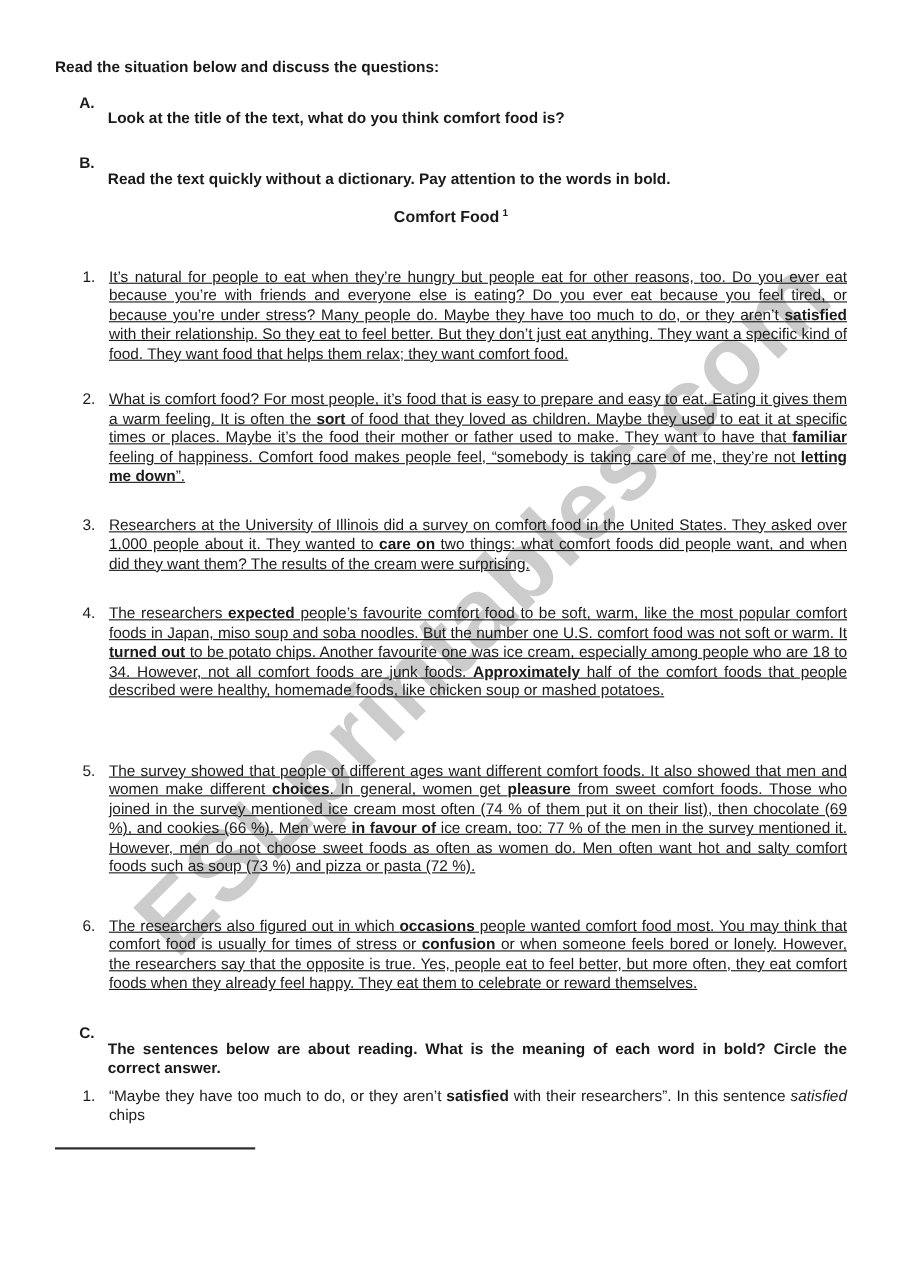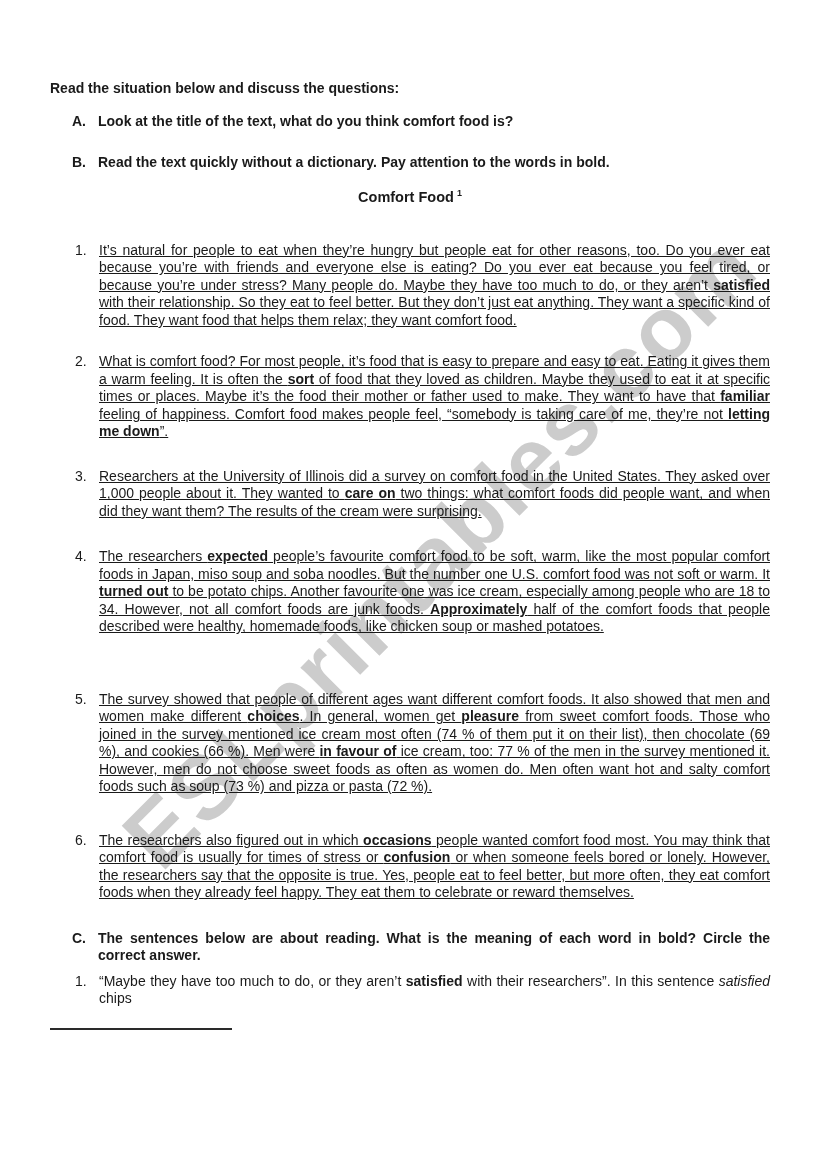--- a/index.html
+++ b/index.html
@@ -26,40 +26,41 @@
     font-weight: bold;
     letter-spacing: 2px;
     color: #9a9a9a;
     opacity: 0.5;
     z-index: 0;
     pointer-events: none;
   }
   .content {
     position: relative;
     z-index: 1;
-    padding: 80px 51px 0 50px;
+    padding: 52px 51px 0 50px;
     font-size: 14px;
     line-height: 17.5px;
   }
   .intro {
     font-weight: bold;
     margin: 0 0 15px 0;
   }
   .lettered {
     display: flex;
     font-weight: bold;
     margin-left: 22px;
   }
   .lettered .letter {
     width: 26px;
     flex-shrink: 0;
   }
   .lettered .ltext {
     flex: 1;
     text-align: justify;
+    margin-top: 14px;
   }
   .item-a { margin-bottom: 24px; }
   .item-b { margin-bottom: 13px; }
   .doc-title {
     margin: 0 0 36px 0;
     text-align: center;
     font-size: 14.5px;
     font-weight: bold;
   }
   .doc-title sup {

